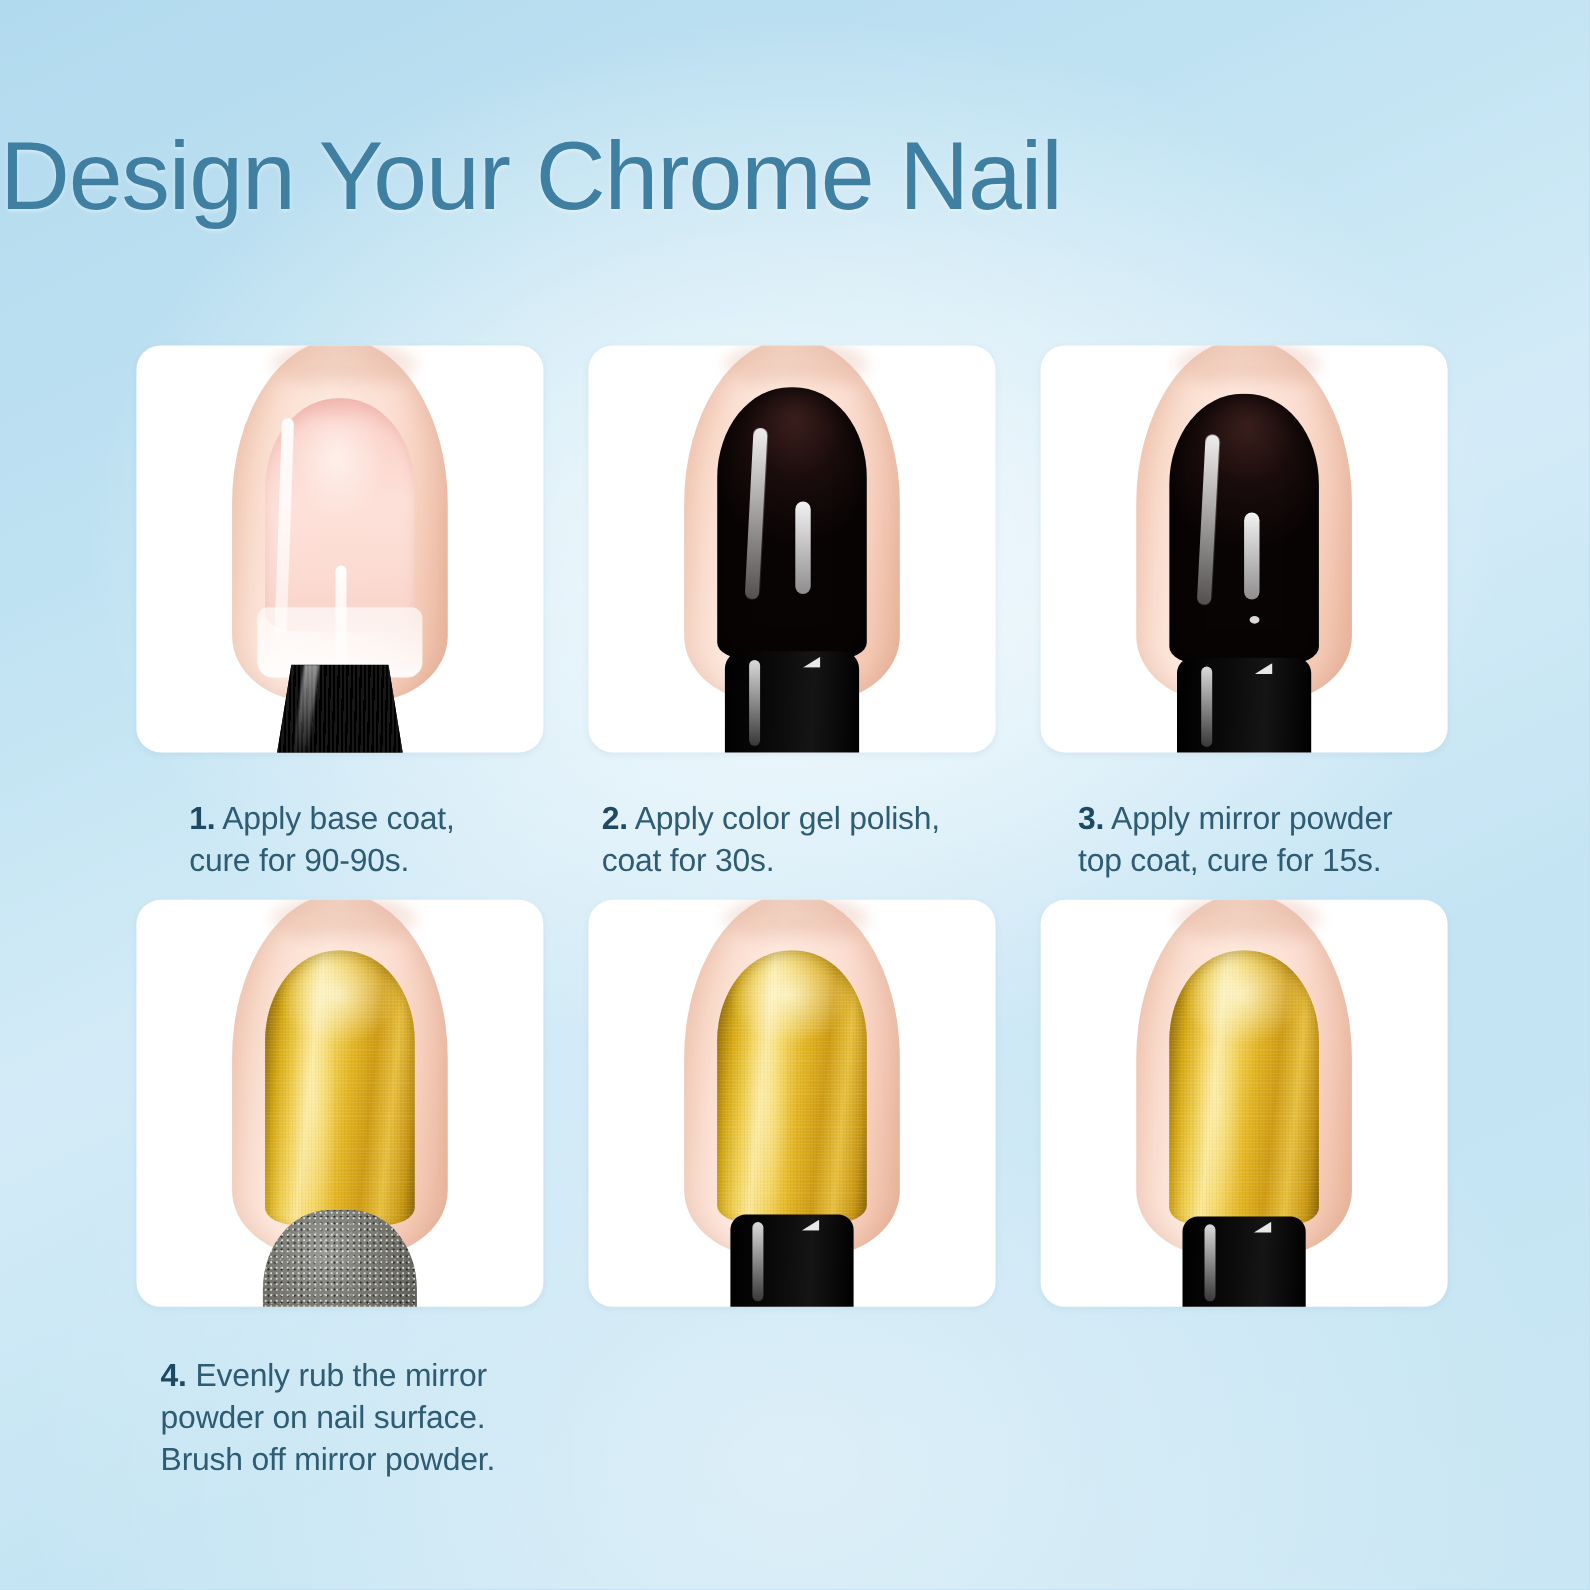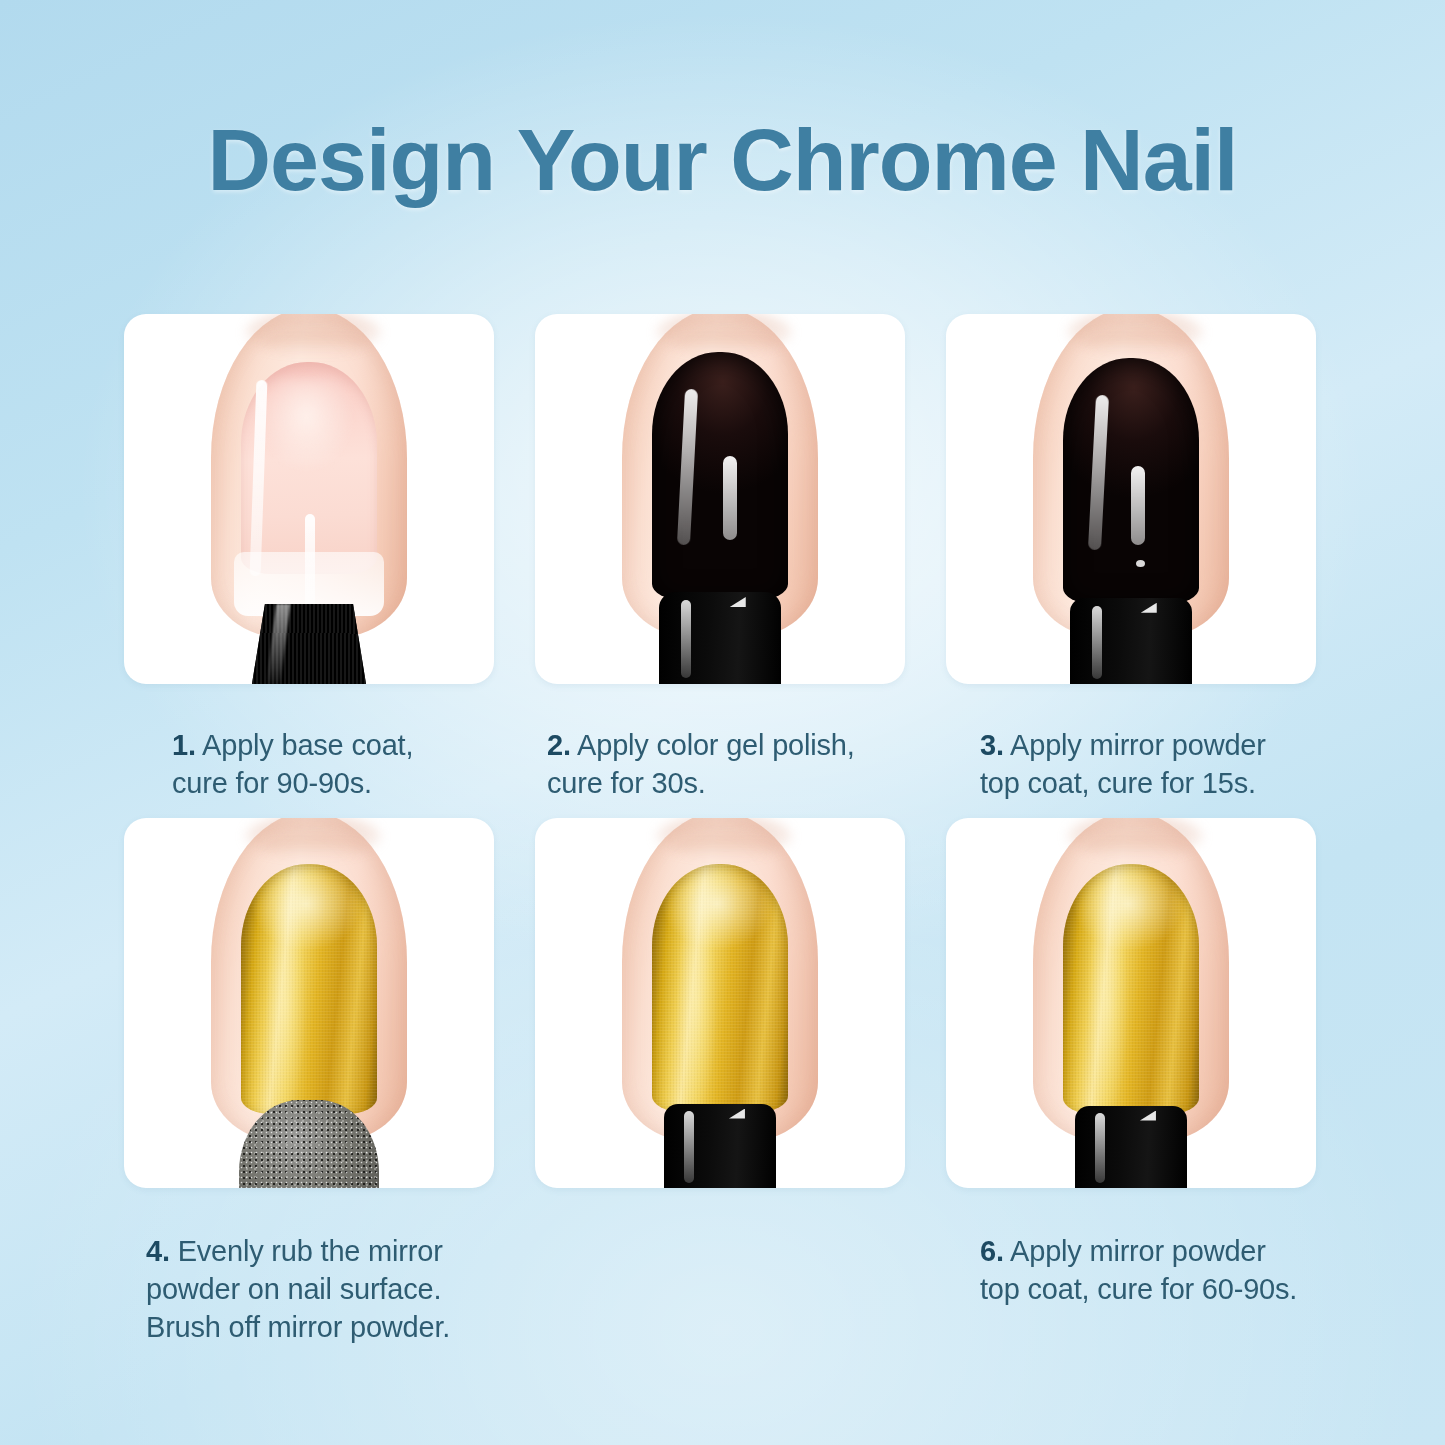--- a/index.html
+++ b/index.html
@@ -12,23 +12,22 @@
     position:relative;width:1445px;height:1445px;
     background:
       radial-gradient(ellipse 62% 46% at 50% 34%, rgba(255,255,255,.78) 0%, rgba(255,255,255,.42) 38%, rgba(255,255,255,0) 72%),
       radial-gradient(ellipse 70% 55% at 50% 92%, rgba(255,255,255,.40) 0%, rgba(255,255,255,0) 70%),
       linear-gradient(155deg,#b2daee 0%,#bfe2f2 26%,#d3ebf7 48%,#c4e4f3 70%,#c9e6f4 100%);
   }
 
   
   .title{
     position:absolute;left:0;right:0;top:112px;
-    text-align:center;
     font-size:88px;line-height:96px;
-    font-weight:bold;
+    font-weight:normal;
     letter-spacing:-1px;
     color:#3f7fa2;
     text-shadow:0 2px 4px rgba(255,255,255,.45);
     white-space:nowrap;
   }
 
   
   .grid{
     position:absolute;left:124px;top:314px;
     width:1198px;
@@ -267,21 +266,21 @@
           </div>
           <div class="brush-black" style="top:278px;height:100px;border-radius:16px 16px 6px 6px;">
             <div class="brush-gloss"></div>
             <div class="brush-gloss2"></div>
           </div>
         </div>
       </div>
       <div class="caption">
         <span class="num">2.</span>
         <span>Apply color gel polish,</span><br>
-        <span>cure for 30s.</span>
+        <span>coat for 30s.</span>
       </div>
     </div>
 
     <div class="cell cell-3">
       <div class="card">
         <div class="stage">
           <div class="finger">
             <div class="knuckle"></div>
               <div class="knuckle2"></div>
           </div>
@@ -356,21 +355,16 @@
           <div class="nail nail-gold" style="height:250px;">
             <div class="gold-grain"></div>
             <div class="gold-sheen"></div>
           </div>
           <div class="brush-black" style="top:288px;height:90px;width:112px;border-radius:14px 14px 6px 6px;">
             <div class="brush-gloss"></div>
             <div class="brush-gloss2"></div>
           </div>
         </div>
       </div>
-      <div class="caption">
-        <span class="num">6.</span>
-        <span>Apply mirror powder</span><br>
-        <span>top coat, cure for 60-90s.</span>
-      </div>
     </div>
 
   </div>
 </div>
 
 </body></html>

